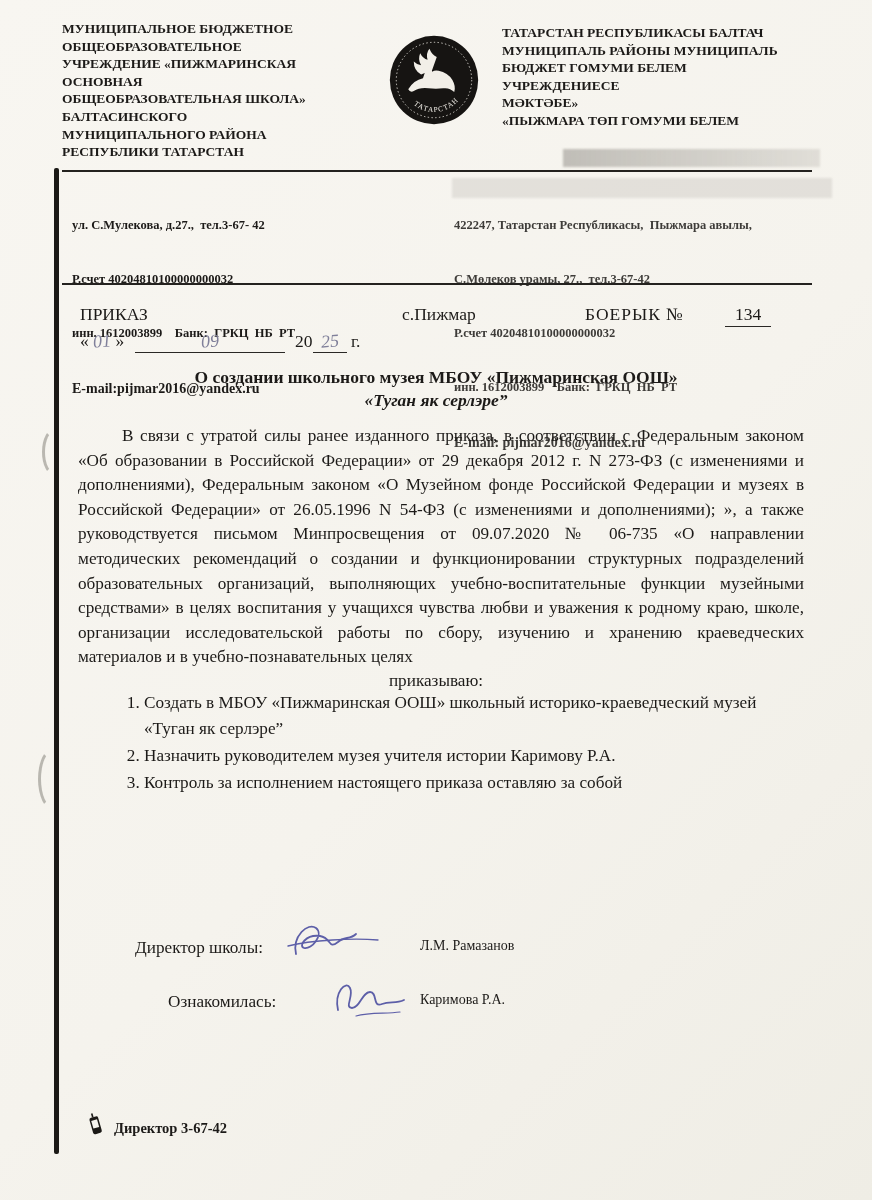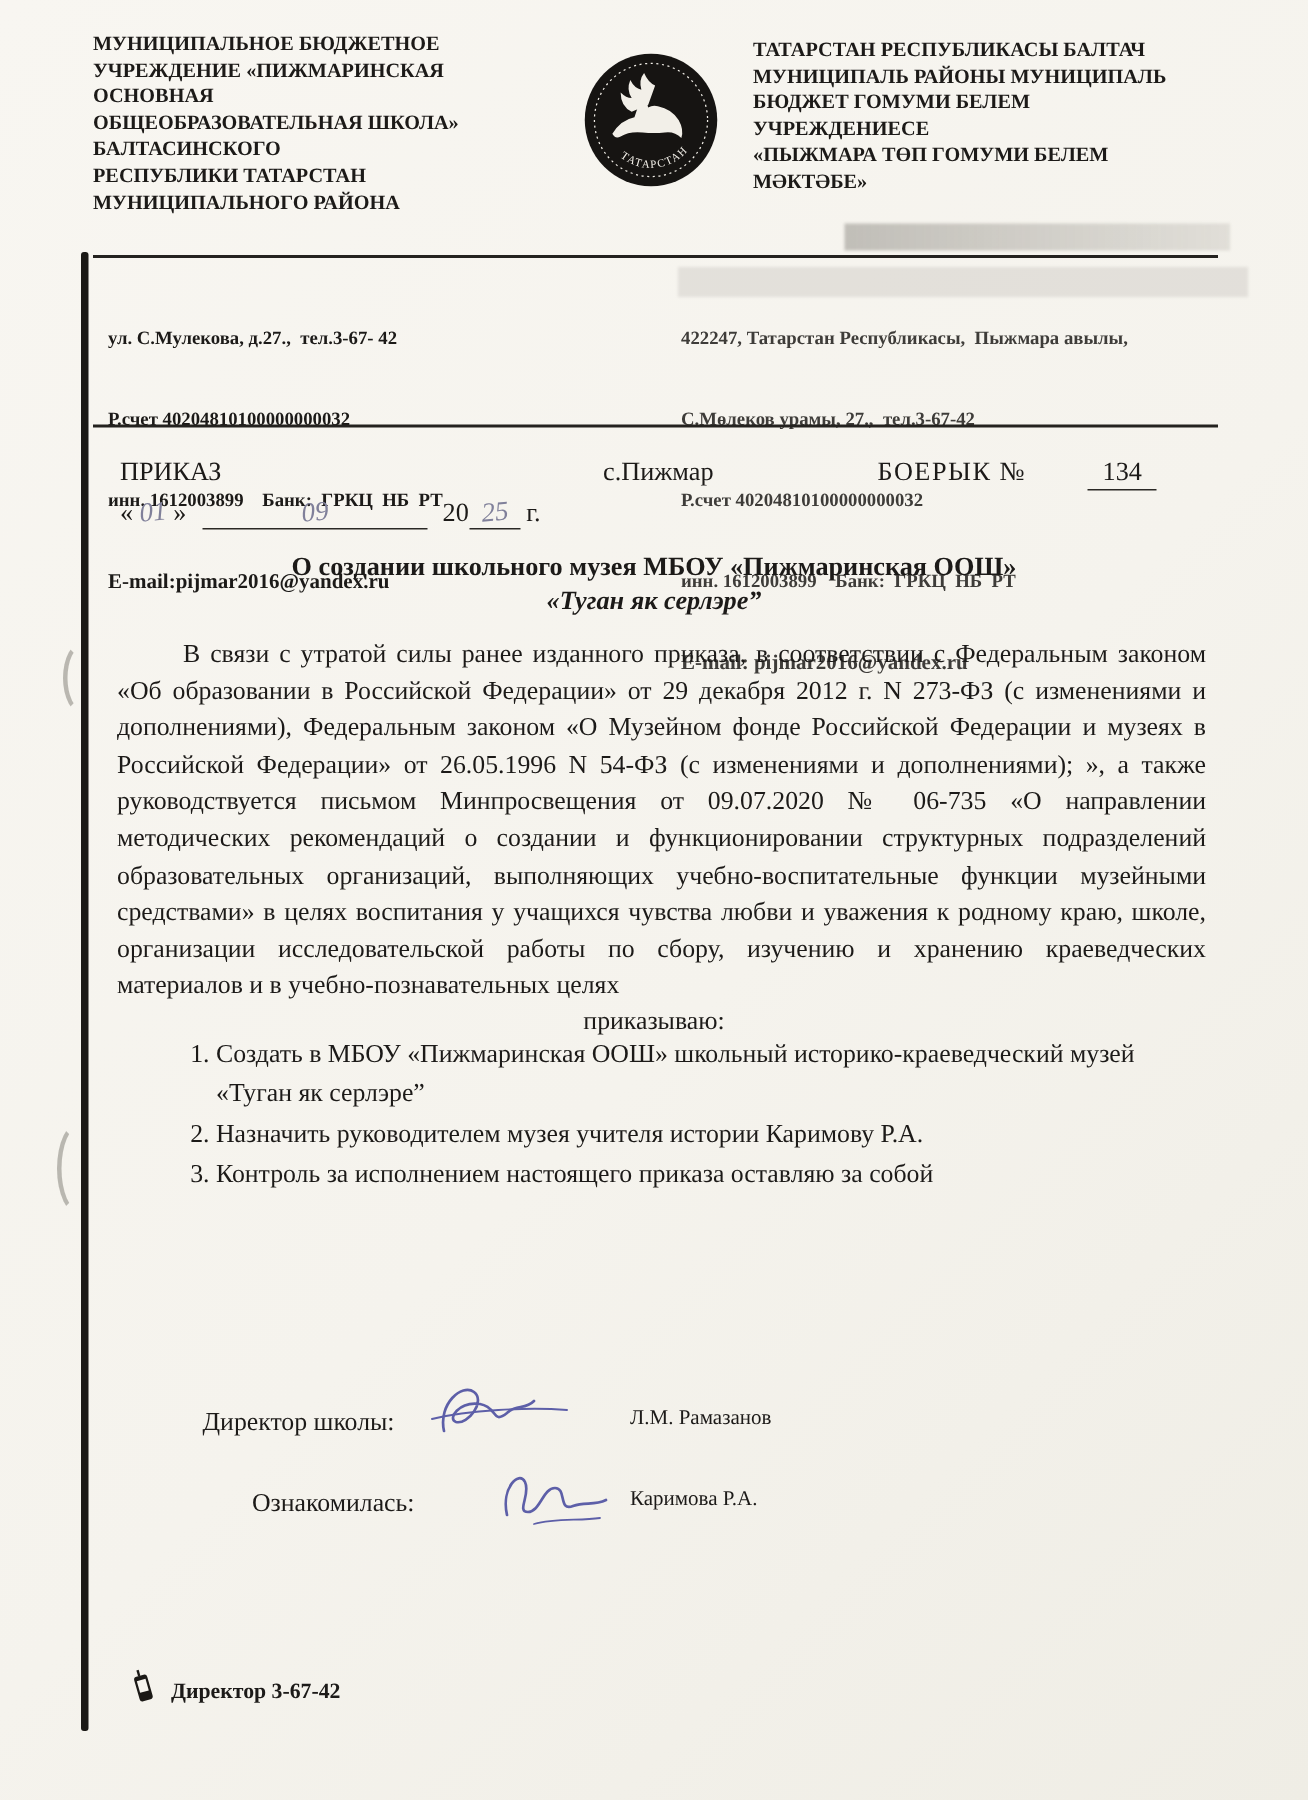--- a/index.html
+++ b/index.html
@@ -77,26 +77,27 @@
 <div class="page">
 
   <div class="scan-bar-left"></div>
   <div class="smudge-top"></div>
   <div class="smudge-contacts"></div>
   <div class="curl curl1"></div>
   <div class="curl curl2"></div>
 
   <div class="lh-left">
     <div>МУНИЦИПАЛЬНОЕ БЮДЖЕТНОЕ</div>
+    <div>ОБЩЕОБРАЗОВАТЕЛЬНОЕ</div>
     <div>УЧРЕЖДЕНИЕ «ПИЖМАРИНСКАЯ</div>
     <div>ОСНОВНАЯ</div>
     <div>ОБЩЕОБРАЗОВАТЕЛЬНАЯ ШКОЛА»</div>
     <div>БАЛТАСИНСКОГО</div>
+    <div>МУНИЦИПАЛЬНОГО РАЙОНА</div>
     <div>РЕСПУБЛИКИ ТАТАРСТАН</div>
-    <div>МУНИЦИПАЛЬНОГО РАЙОНА</div>
   </div>
 
   <div class="emblem">
     <svg width="92" height="92" viewBox="0 0 100 100">
       <circle cx="50" cy="50" r="48" fill="#161412"></circle>
       <circle cx="50" cy="50" r="41" fill="none" stroke="#f2efe8" stroke-width="0.9" stroke-dasharray="1.5 2.6"></circle>
       <path d="M22 60 q6 -10 16 -12 l2 -6 q2 -6 8 -7 q-1 4 0 6 q3 -2 7 -1 q10 2 15 10 q4 7 2 13 q-5 -5 -12 -4 q-8 1 -16 0 q-10 -1 -16 3 q-4 2 -6 -2 z" fill="#f2efe8"></path>
       <path d="M36 44 q-8 -4 -8 -14 q4 4 8 4 q-4 -6 -1 -13 q3 6 8 7 q-2 -7 2 -12 q3 7 8 9 l-5 14 z" fill="#f2efe8"></path>
       <defs>
           <path id="embarc" d="M16 58 a35 35 0 0 0 68 0"></path>
@@ -105,22 +106,22 @@
         <textPath href="#embarc" startOffset="24%">ТАТАРСТАН</textPath>
       </text>
     </svg>
   </div>
 
   <div class="lh-right">
     <div>ТАТАРСТАН РЕСПУБЛИКАСЫ БАЛТАЧ</div>
     <div>МУНИЦИПАЛЬ РАЙОНЫ МУНИЦИПАЛЬ</div>
     <div>БЮДЖЕТ ГОМУМИ БЕЛЕМ</div>
     <div>УЧРЕЖДЕНИЕСЕ</div>
+    <div>МӘКТӘБЕ»</div>
     <div> «ПЫЖМАРА ТӨП ГОМУМИ БЕЛЕМ</div>
-    <div>МӘКТӘБЕ»</div>
   </div>
 
   <div class="hr hr1"></div>
 
   <div class="contacts contacts-left">
     <div>ул. С.Мулекова, д.27.,  тел.3-67- 42</div>
     <div>Р.счет 40204810100000000032</div>
     <div>инн. 1612003899    Банк:  ГРКЦ  НБ  РТ</div>
     <div class="contact-email">E-mail:pijmar2016@yandex.ru</div>
   </div>

